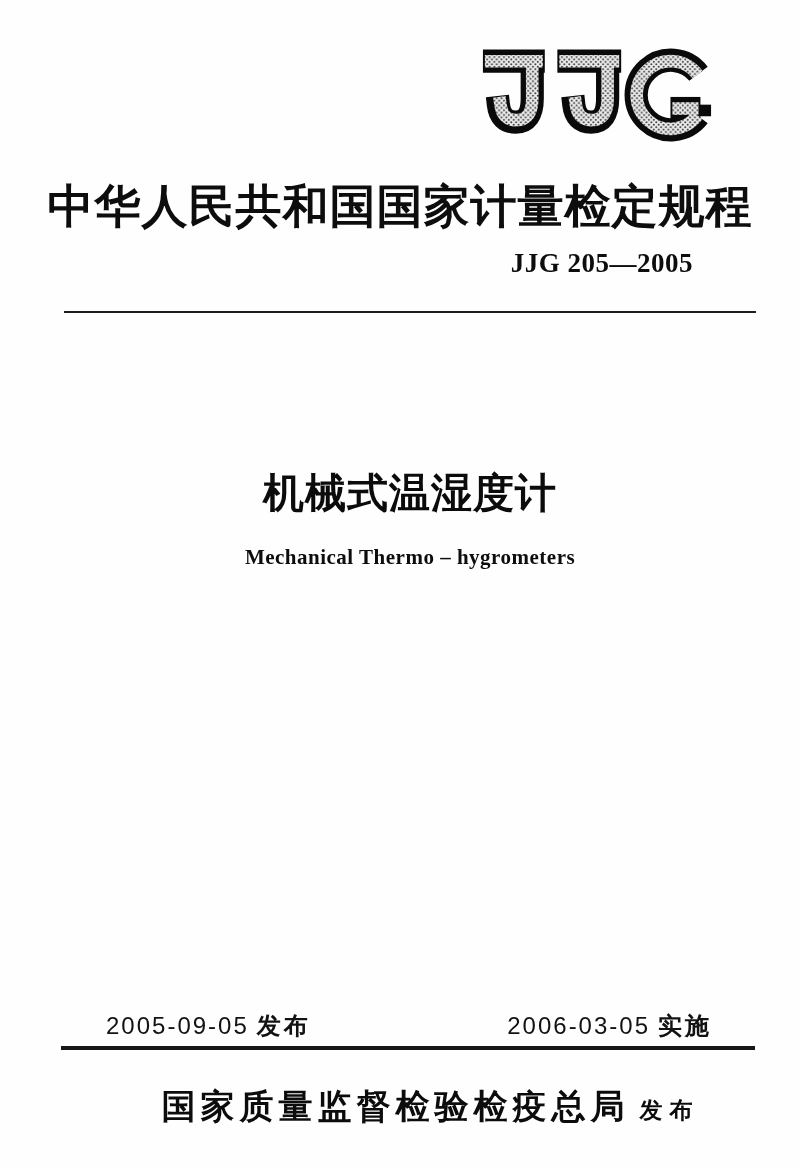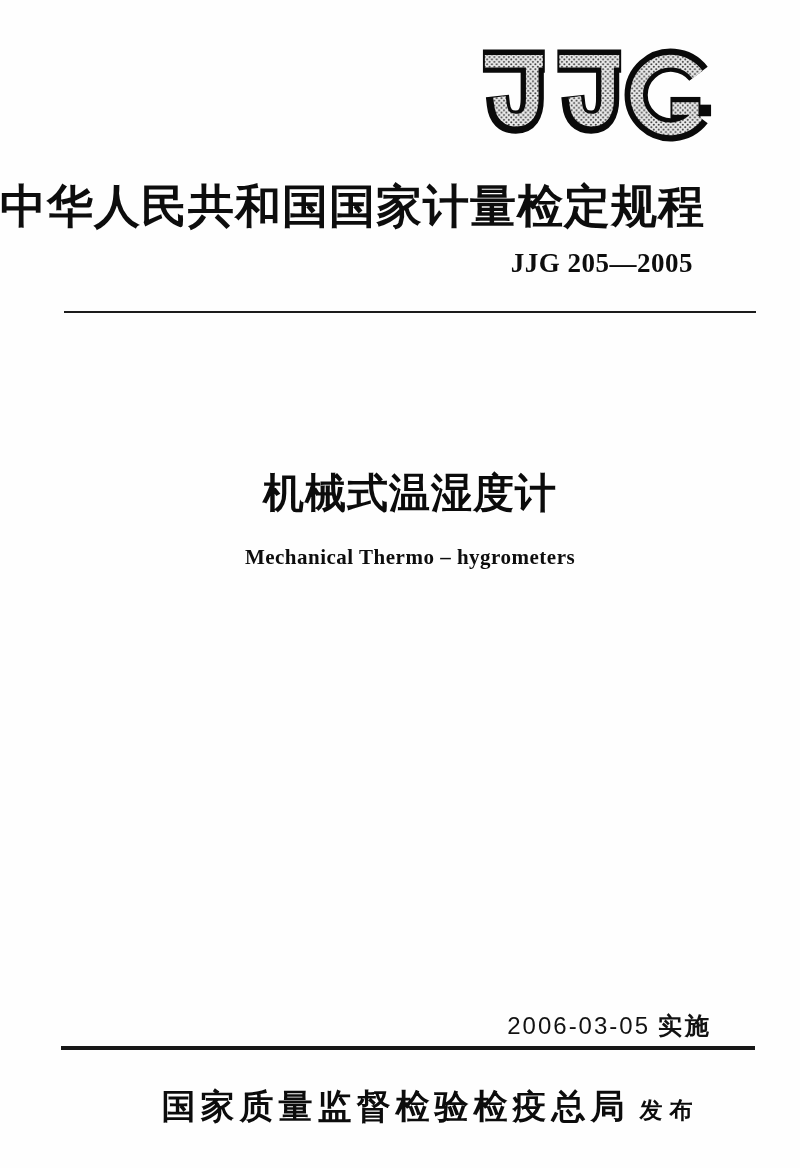--- a/index.html
+++ b/index.html
@@ -11,21 +11,21 @@
     overflow:hidden;
     font-family:"Liberation Serif","DejaVu Serif",serif;
     color:#111;
   }
   .logo{
     position:absolute;left:481px;top:48px;width:232px;height:94px;
   }
   .logo svg{width:100%;height:100%;display:block;}
   .main-title{
     position:absolute;top:176px;left:0;width:800px;margin:0;
-    text-align:left;
+    text-align:center;
     font-family:"Liberation Serif","DejaVu Serif",serif;
     font-weight:bold;
     font-size:46px;
     letter-spacing:1px;
     white-space:nowrap;
     color:#0d0d0d;
   }
   .doc-number{
     position:absolute;top:248px;left:402px;width:400px;
     text-align:center;
@@ -133,20 +133,23 @@
 
   <h1 class="main-title">中华人民共和国国家计量检定规程</h1>
 
   <div class="doc-number">JJG 205—2005</div>
 
   <div class="rule thin"></div>
 
   <h2 class="subject-cn">机械式温湿度计</h2>
   <div class="subject-en">Mechanical Thermo – hygrometers</div>
 
+  <div class="date-block left">
+    <span class="date-value">2005-09-05</span><span class="date-label">发布</span>
+  </div>
   <div class="date-block right">
     <span class="date-value">2006-03-05</span><span class="date-label">实施</span>
   </div>
 
   <div class="rule thick"></div>
 
   <div class="org-row">
     <span class="org-name">国家质量监督检验检疫总局</span><span class="org-action">发布</span>
   </div>
 

